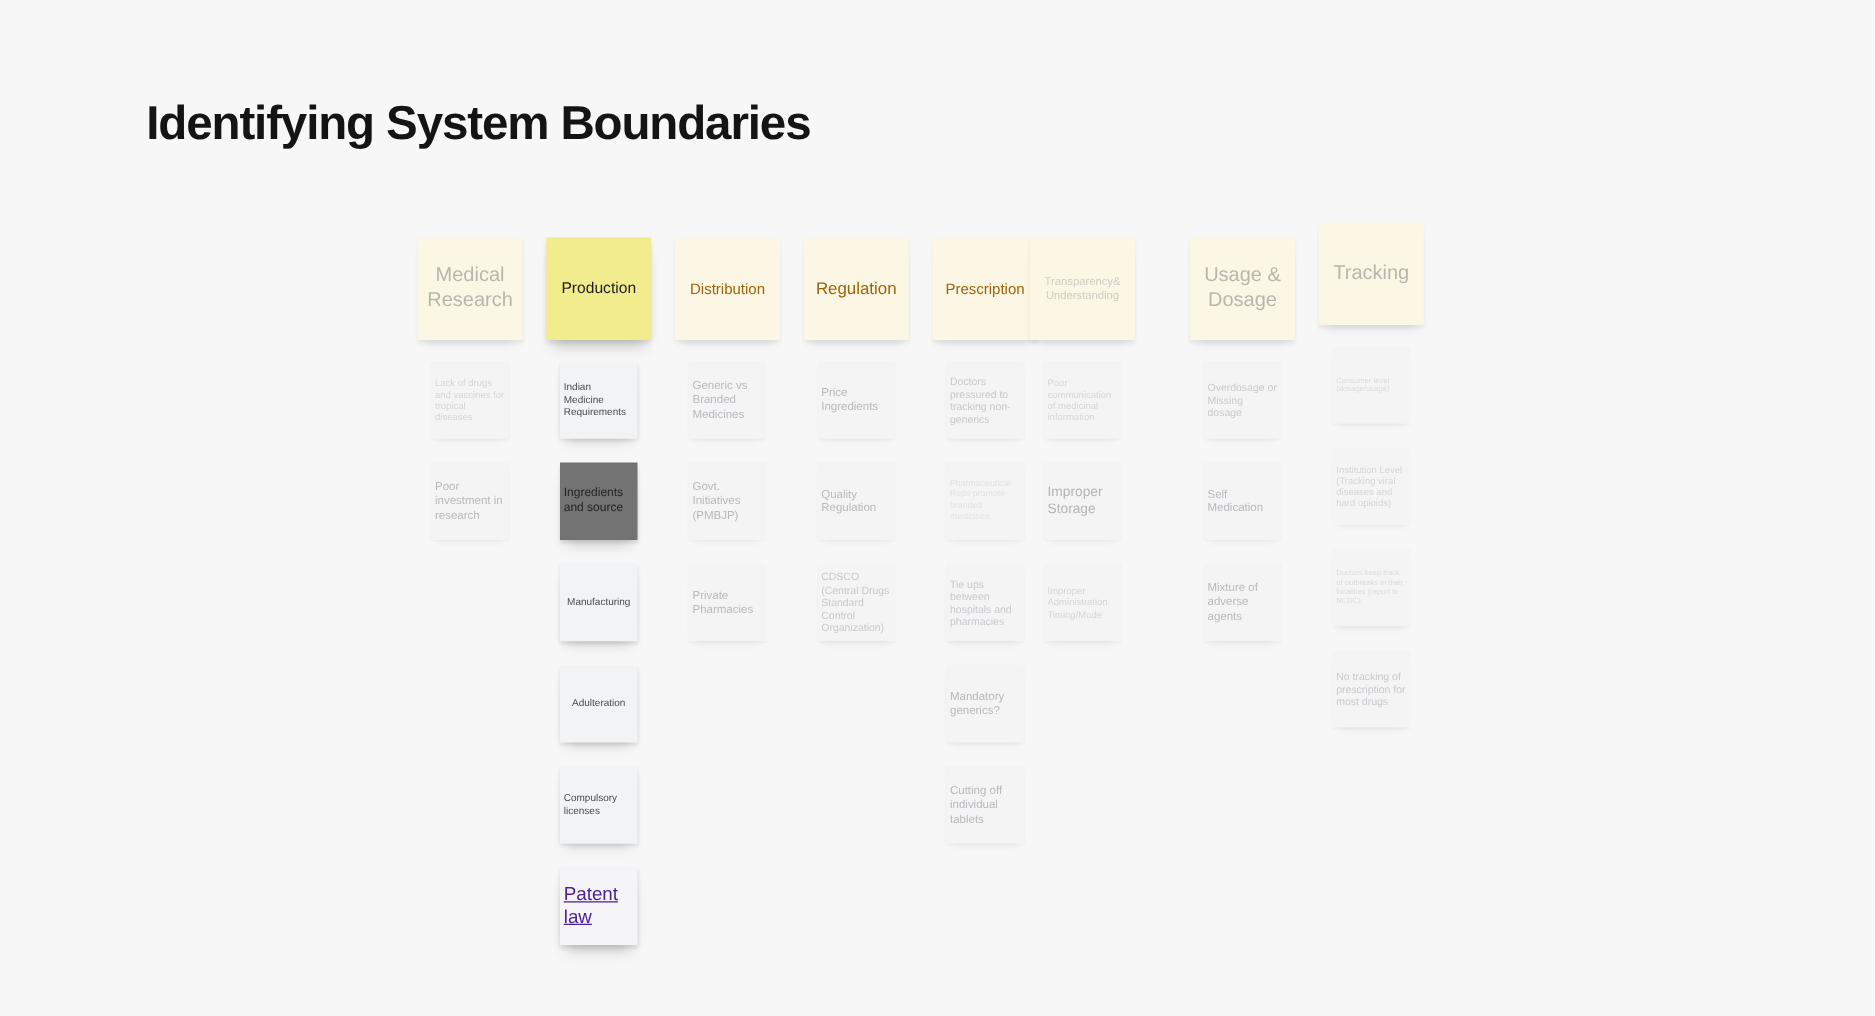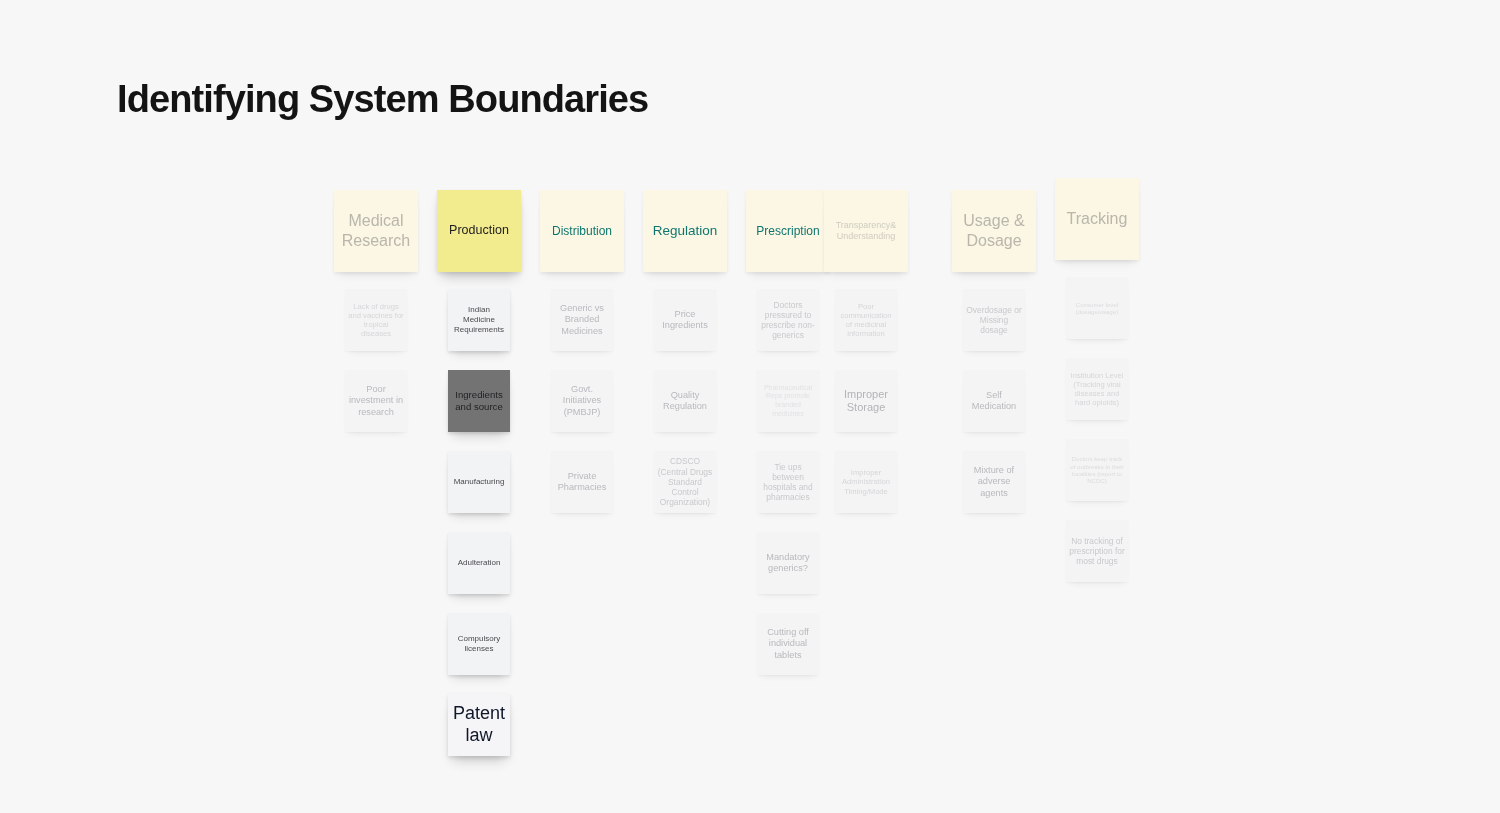--- a/index.html
+++ b/index.html
@@ -46,21 +46,21 @@
     position: relative;
     width: 84px;
     height: 82px;
     box-sizing: border-box;
     display: flex;
     align-items: center;
     justify-content: center;
     text-align: center;
     padding: 4px 5px;
     background: #fbf7e4;
-    color: #0f766e;
+    color: #a16207;
     line-height: 1.25;
     font-size: 13.5px;
     box-shadow: 0 2px 3px rgba(0,0,0,0.055), 0 7px 9px -5px rgba(0,0,0,0.10);
   }
   .note-header.accent {
     background: #f2ec8e;
     color: #1d1d1d;
     box-shadow: 0 2px 4px rgba(0,0,0,0.10), 0 9px 12px -5px rgba(0,0,0,0.22);
   }
   .note-header.tiny  { font-size: 9px;  color: #cfccc2; }
@@ -77,21 +77,21 @@
   }
   .note {
     position: relative;
     width: 62px;
     height: 62px;
     margin-bottom: 19px;
     box-sizing: border-box;
     display: flex;
     align-items: center;
     justify-content: center;
-    text-align: center;
+    text-align: left;
     padding: 3px 3px;
     background: #f4f4f5;
     color: #dcdcde;
     line-height: 1.22;
     font-size: 7px;
     box-shadow: 0 1px 2px rgba(0,0,0,0.035), 0 5px 7px -4px rgba(0,0,0,0.07);
   }
   
   .note.t1 { color: #e2e2e4; }
   .note.t2 { color: #d6d6d9; font-size: 7.6px; }
@@ -103,24 +103,25 @@
     font-size: 8px;
     box-shadow: 0 2px 3px rgba(0,0,0,0.10), 0 7px 10px -5px rgba(0,0,0,0.17);
   }
   .note.t6 {
     color: #232327;
     background: #737373;
     font-size: 9.6px;
     box-shadow: 0 2px 3px rgba(0,0,0,0.11), 0 8px 11px -5px rgba(0,0,0,0.19);
   }
   .note.t7 {
-    color: #0f172a;
+    color: #4c1d95;
     background: #f5f5f7;
-    font-size: 18px;
+    font-size: 15px;
     box-shadow: 0 2px 4px rgba(0,0,0,0.12), 0 9px 12px -5px rgba(0,0,0,0.20);
+    text-decoration: underline;
   }
   .note.big { font-size: 11px; color: #b4b4b9; }
   .note.xs  { font-size: 6.1px; }
 </style>
 </head>
 <body>
 
 <div id="board">
 
   <div id="page-title">Identifying System Boundaries</div>
@@ -156,21 +157,21 @@
         <div class="note-header">Regulation</div>
         <div class="notes">
           <div class="note t4">Price Ingredients</div>
           <div class="note t4">Quality Regulation</div>
           <div class="note t3">CDSCO (Central Drugs Standard Control Organization)</div>
         </div>
       </div>
       <div class="column" style="left: 746px; top: 190px;">
         <div class="note-header small">Prescription</div>
         <div class="notes">
-          <div class="note t3">Doctors pressured to prescribe non-generics</div>
+          <div class="note t3">Doctors pressured to tracking non-generics</div>
           <div class="note t1">Pharmaceutical Reps promote branded medicines</div>
           <div class="note t3">Tie ups between hospitals and pharmacies</div>
           <div class="note t4">Mandatory generics?</div>
           <div class="note t4">Cutting off individual tablets</div>
         </div>
       </div>
       <div class="column" style="left: 824px; top: 190px;">
         <div class="note-header tiny">Transparency&amp; Understanding</div>
         <div class="notes">
           <div class="note t2">Poor communication of medicinal information</div>

